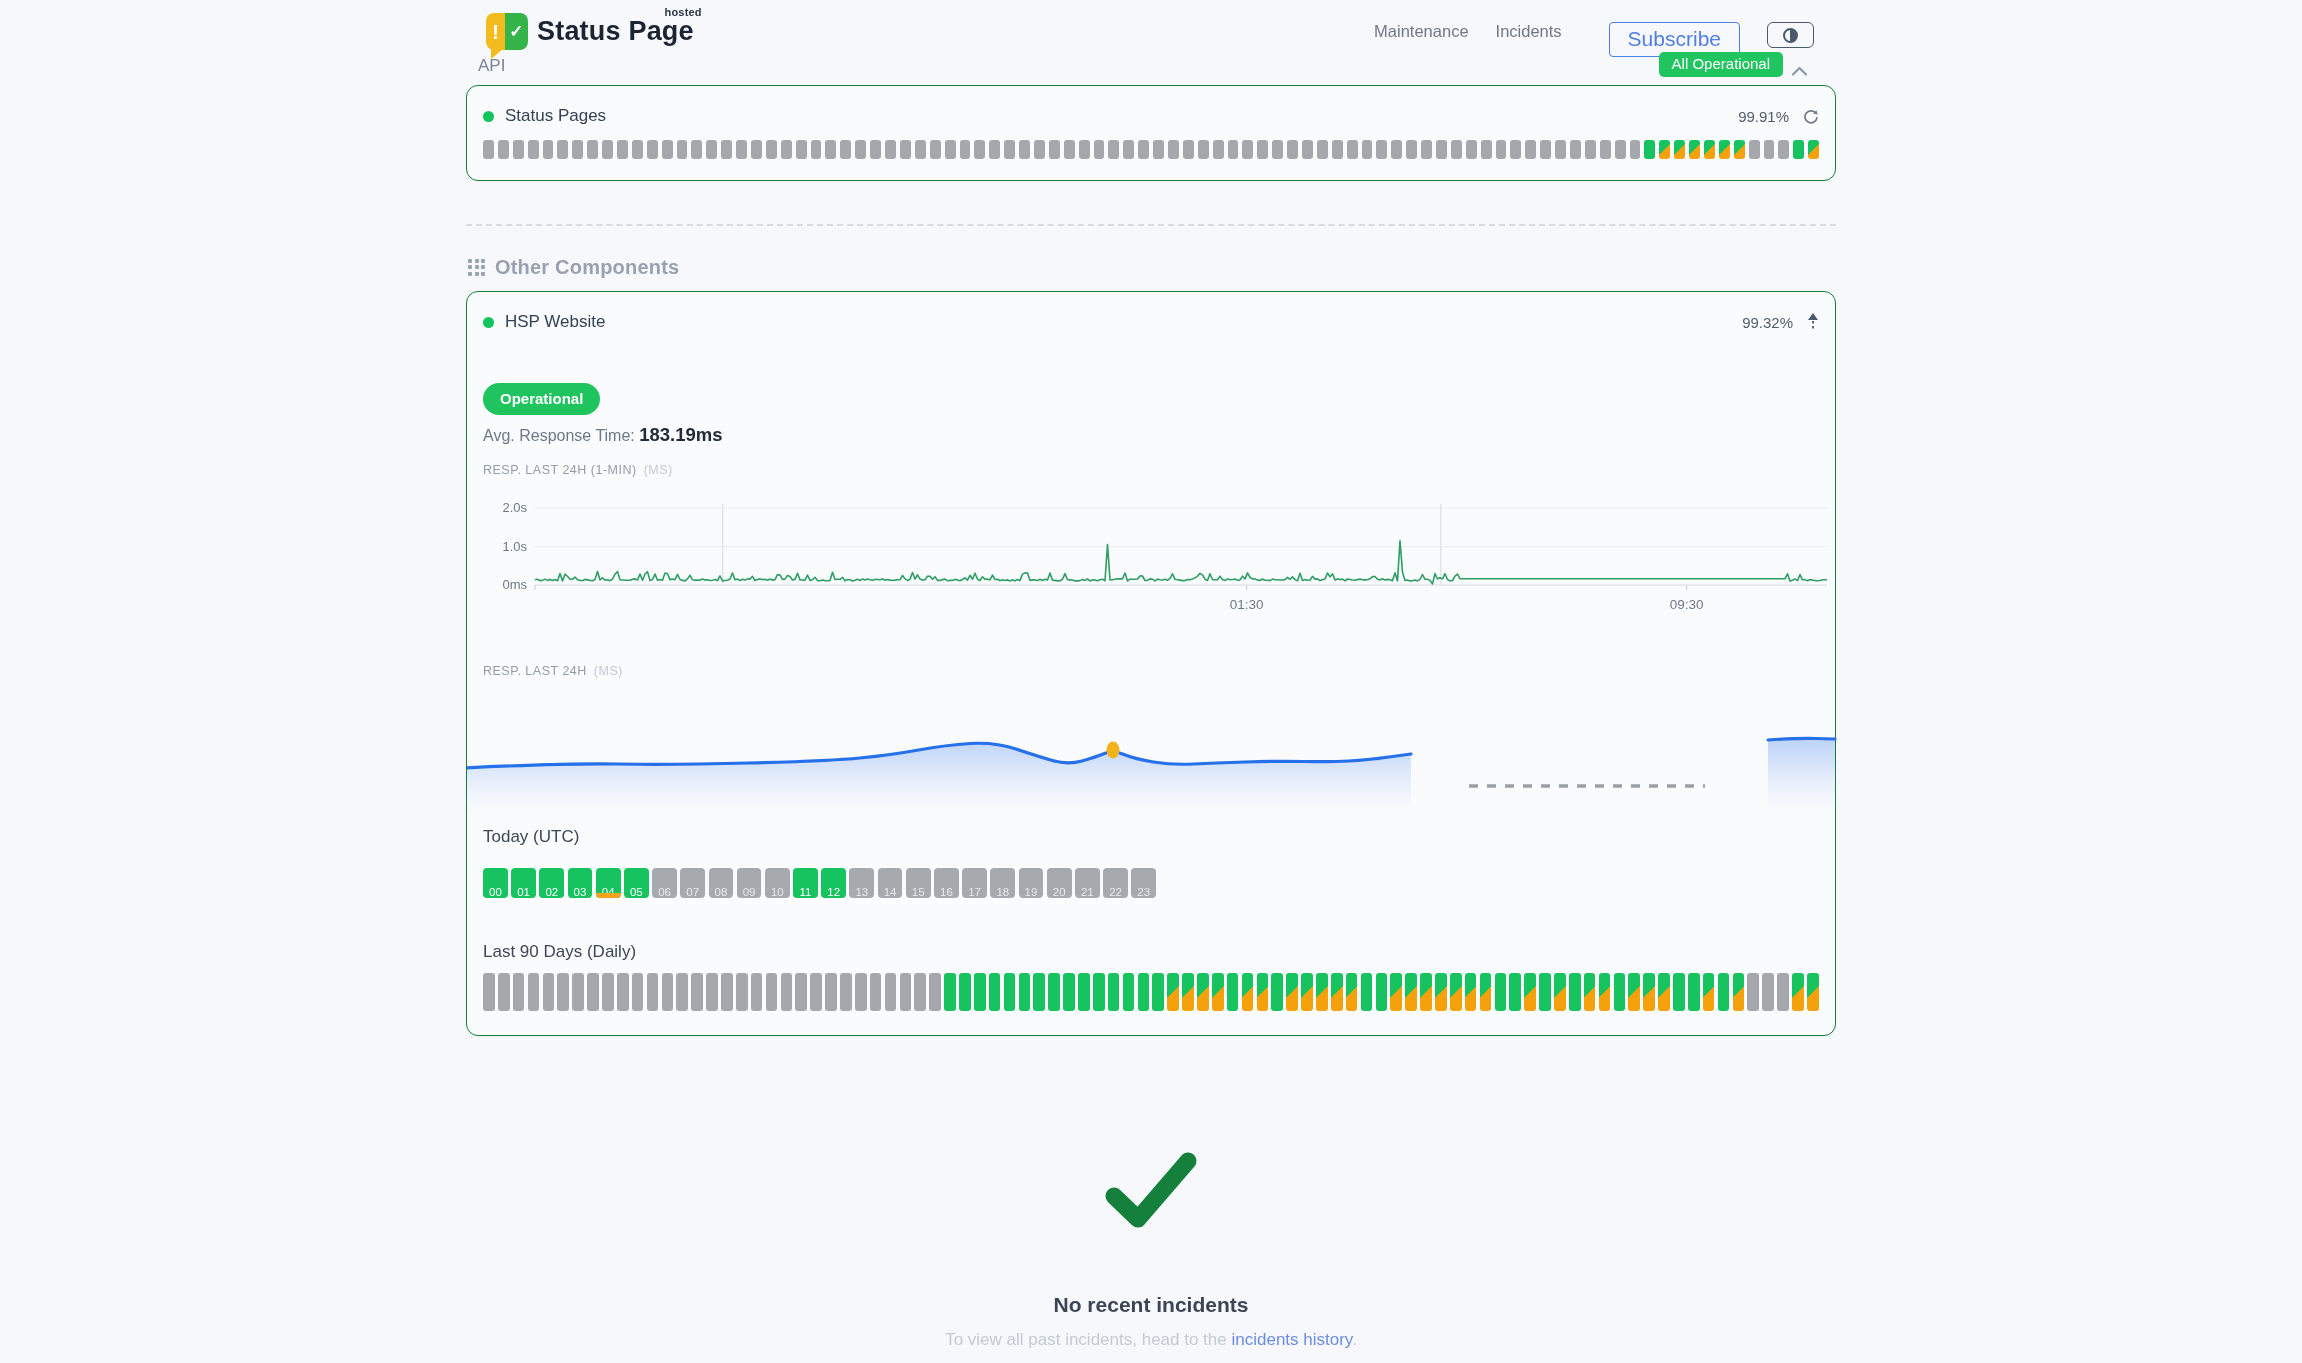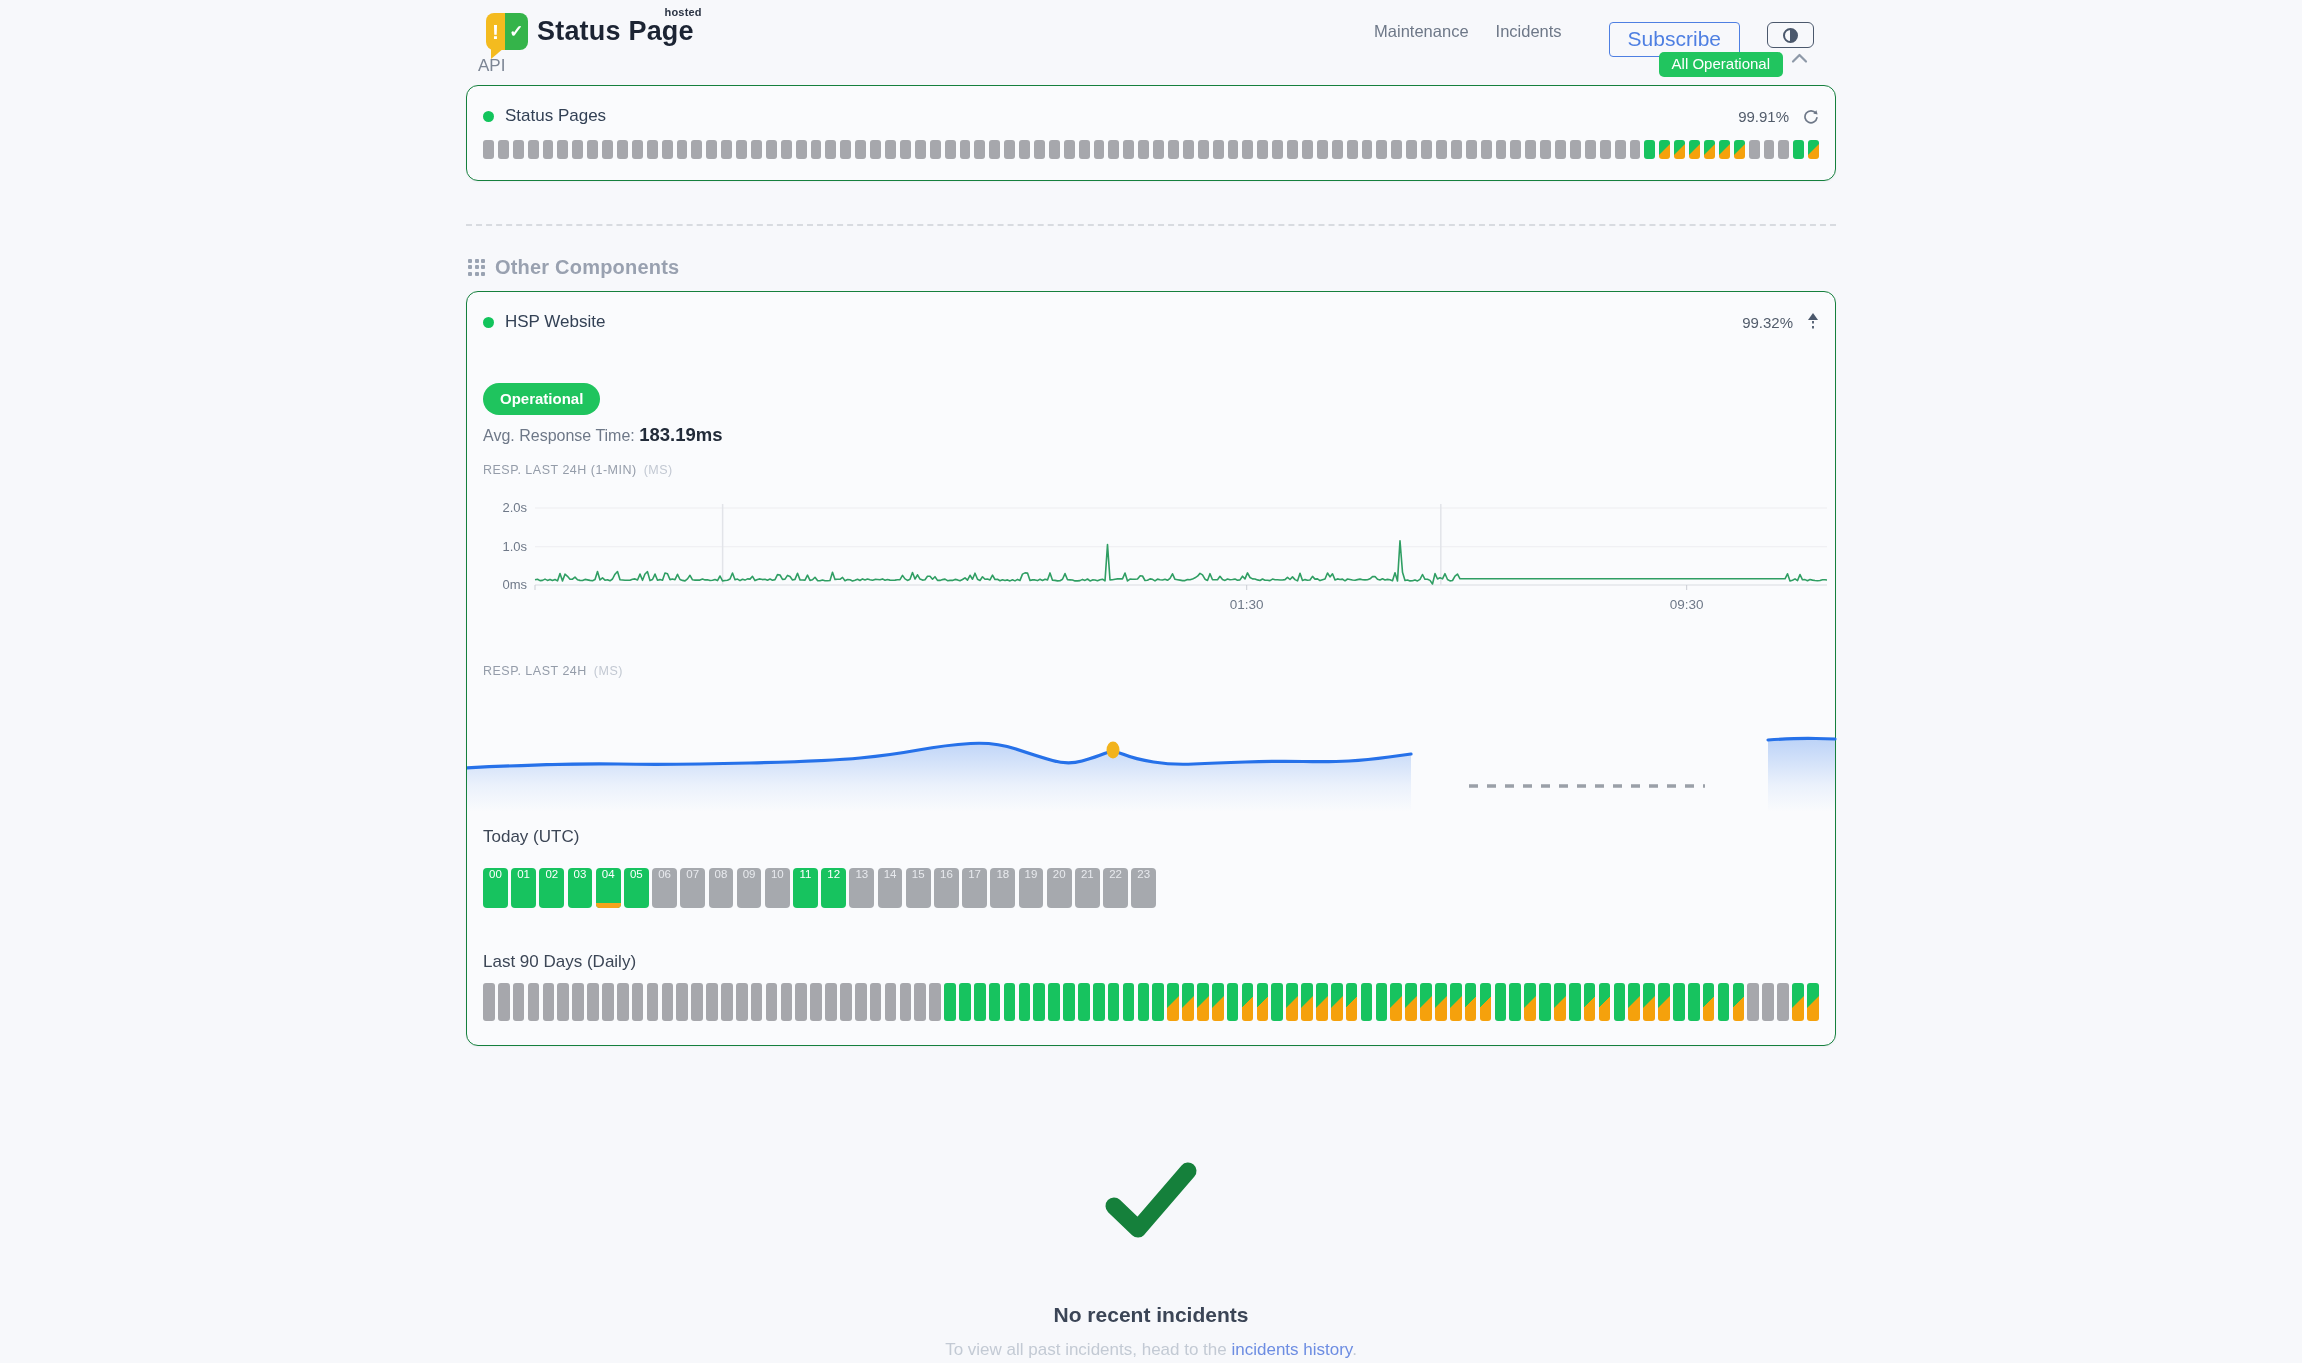--- a/index.html
+++ b/index.html
@@ -21,21 +21,21 @@
   .logo-title { position:relative; font-size:27px; font-weight:bold; color:#1c2433; letter-spacing:.2px; }
   .logo-hosted { position:absolute; top:-10px; right:-8px; font-size:11px; font-weight:bold; color:#2c3545; }
   .nav { position:absolute; right:22px; top:22px; display:flex; gap:27px; }
   .nav-link { font-size:16.5px; color:#6e7888; cursor:pointer; }
   .btn-subscribe { border:1.5px solid #4e7fe2; color:#4e7fe2; border-radius:4px; background:transparent;
      font-size:21px; padding:4px 18px 5px; font-family:inherit; cursor:pointer;margin-left:20px; }
   .btn-theme { border:1.5px solid #4b586c; border-radius:6px; background:transparent; width:47px; height:26px;
      display:flex; align-items:center; justify-content:center; cursor:pointer; }
   .theme-circle { width:15px; height:15px; border:2px solid #4b586c; border-radius:50%;
      background:linear-gradient(90deg, transparent 50%, #4b586c 50%); }
-  .status-badge-row { position:absolute; right:28px; top:52px; display:flex; align-items:flex-start; gap:8px; }
+  .status-badge-row { position:absolute; right:28px; top:52px; display:flex; align-items:flex-end; gap:8px; }
   .badge-all-op { background:#21c55f; color:#fff; font-size:15px; padding:3px 13px 5px; border-radius:5px; }
 
   
   .section-label { margin-left:12px; font-size:17px; color:#7c8594; height:20px; }
   .card { margin-top:9px; background:#fafbfd; border:1px solid #15803d; border-radius:12px;
      box-shadow:0 1px 2px rgba(16,24,40,.04); }
   .comp-row { display:flex; align-items:center; padding:20px 16px 0 16px; }
   .dot { width:11px; height:11px; border-radius:50%; background:#12c45c; margin-right:11px; }
   .comp-name { font-size:17px; color:#334155; }
   .comp-right { margin-left:auto; display:flex; align-items:center; gap:14px; }
@@ -63,22 +63,22 @@
   .avg-val { font-size:18.5px; color:#222b39; font-weight:bold; }
   .chart-title { margin:17px 0 0 16px; font-size:12.5px; letter-spacing:.5px; color:#949ca9; }
   .chart-title .unit { color:#c2c8d2; margin-left:3px; }
   .chart1-wrap { margin-top:16px; padding:0 10px; }
   .chart2-title { margin:39px 0 0 16px; }
   .chart2-wrap { margin-top:39px; }
 
   .sub-title { margin:11px 0 0 16px; font-size:17px; color:#3c4656; }
   .title-90 { margin-top:44px; }
   .hours-row { display:flex; gap:3.4px; margin:21px 0 0 16px; }
-  .hour-block { position:relative; width:24.8px; height:40px; border-radius:4px; overflow:hidden;
-     display:flex; align-items:flex-start; justify-content:center; }
+  .hour-block { position:relative; width:24.8px; height:30px; border-radius:4px; overflow:hidden;
+     display:flex; align-items:flex-end; justify-content:center; }
   .hour-block span { font-size:11.5px; color:#fff; }
   .hour-u { background:#17c35f; }
   .hour-e { background:#a6a9ae; }
   .hour-e span { color:#e8eaee; }
   .hour-strip { position:absolute; left:0; right:0; bottom:0; height:5px; background:#f5a31c; }
 
   
   .incidents { margin-top:113px; text-align:center; }
   .no-incidents-title { margin-top:56px; font-size:21px; color:#3b4556; font-weight:bold; }
   .no-incidents-sub { margin-top:13px; font-size:17px; color:#c3cad4; }

